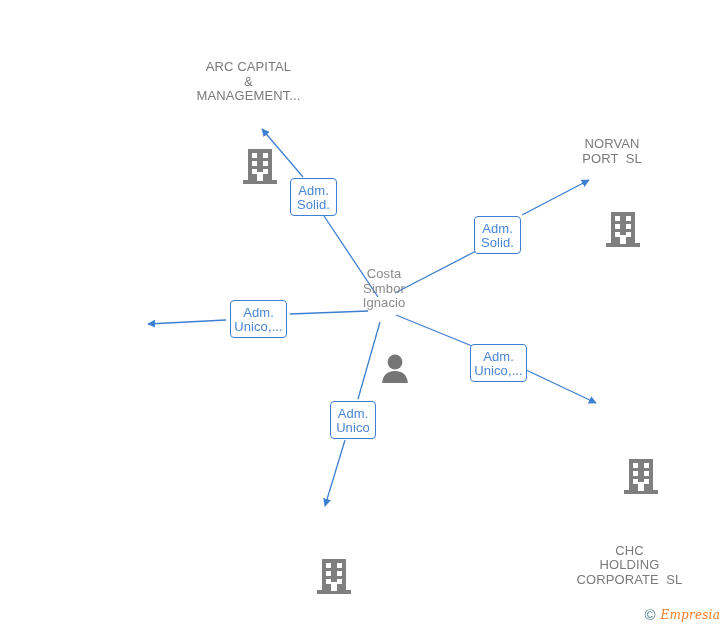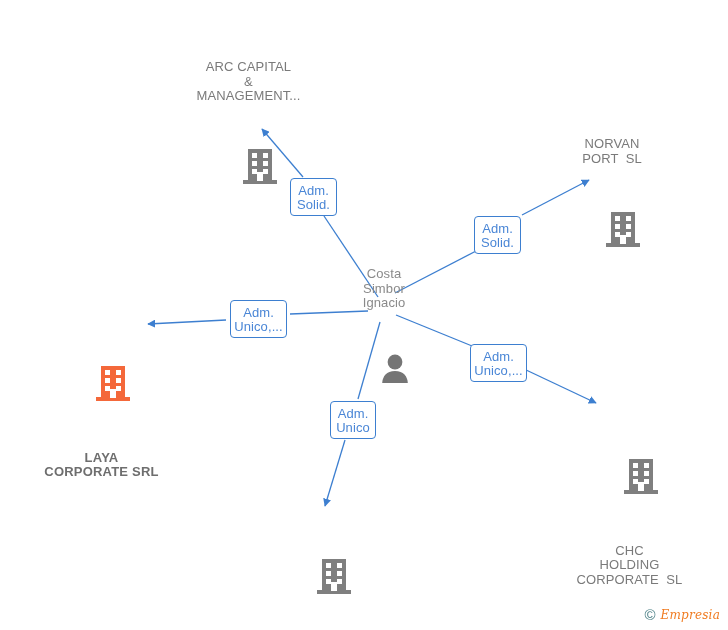--- a/index.html
+++ b/index.html
@@ -171,37 +171,20 @@
 Simbor
 Ignacio</span>
     <span class="ico">
       <svg width="34" height="30" viewBox="0 0 34 30">
         <circle cx="17" cy="8" r="7.4" fill="#757575"></circle>
         <path d="M17 17 C8.5 17 4.5 22.5 4.2 29 L29.8 29 C29.5 22.5 25.5 17 17 17 Z" fill="#757575"></path>
       </svg>
     </span>
   </div>
 
-  <div class="node focus" style="left:34px; top:320px; width:135px;">
-    <span class="ico">
-      <svg width="38" height="40" viewBox="0 0 38 40">
-        <rect x="7" y="2" width="24" height="32" fill="#f4683a"></rect>
-        <rect x="2" y="33" width="34" height="4" fill="#f4683a"></rect>
-        <rect x="11" y="6" width="5" height="5" fill="#ffffff"></rect>
-        <rect x="22" y="6" width="5" height="5" fill="#ffffff"></rect>
-        <rect x="11" y="14" width="5" height="5" fill="#ffffff"></rect>
-        <rect x="22" y="14" width="5" height="5" fill="#ffffff"></rect>
-        <rect x="11" y="22" width="5" height="5" fill="#ffffff"></rect>
-        <rect x="22" y="22" width="5" height="5" fill="#ffffff"></rect>
-        <rect x="16" y="25" width="6" height="9" fill="#ffffff"></rect>
-      </svg>
-    </span>
-    <span class="lbl">LAYA
-CORPORATE SRL</span>
-  </div>
 
   <div class="node" style="left:562px; top:413px; width:135px;">
     <span class="ico">
       <svg width="38" height="40" viewBox="0 0 38 40">
         <rect x="7" y="2" width="24" height="32" fill="#7f7f7f"></rect>
         <rect x="2" y="33" width="34" height="4" fill="#7f7f7f"></rect>
         <rect x="11" y="6" width="5" height="5" fill="#ffffff"></rect>
         <rect x="22" y="6" width="5" height="5" fill="#ffffff"></rect>
         <rect x="11" y="14" width="5" height="5" fill="#ffffff"></rect>
         <rect x="22" y="14" width="5" height="5" fill="#ffffff"></rect>

